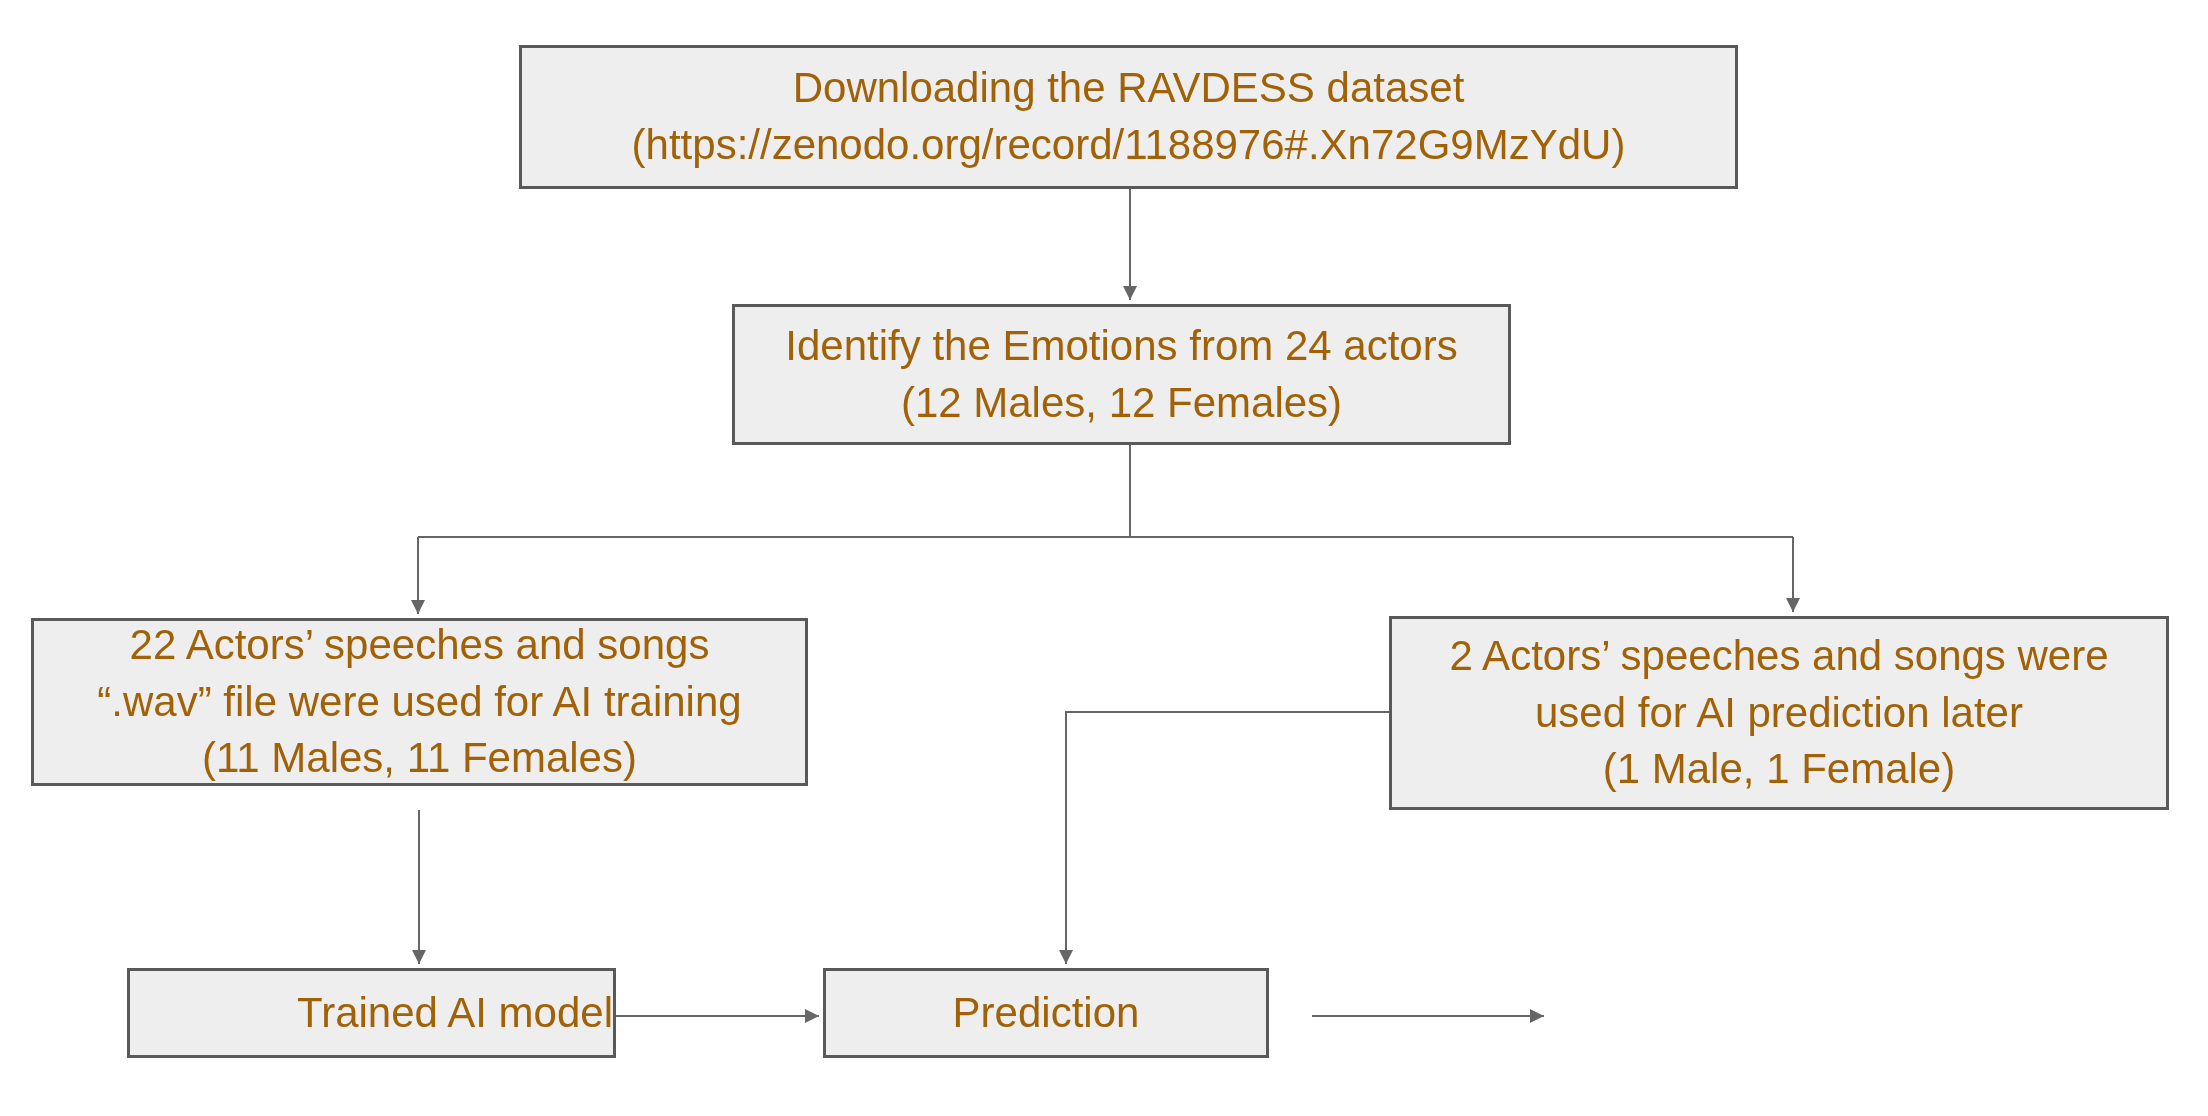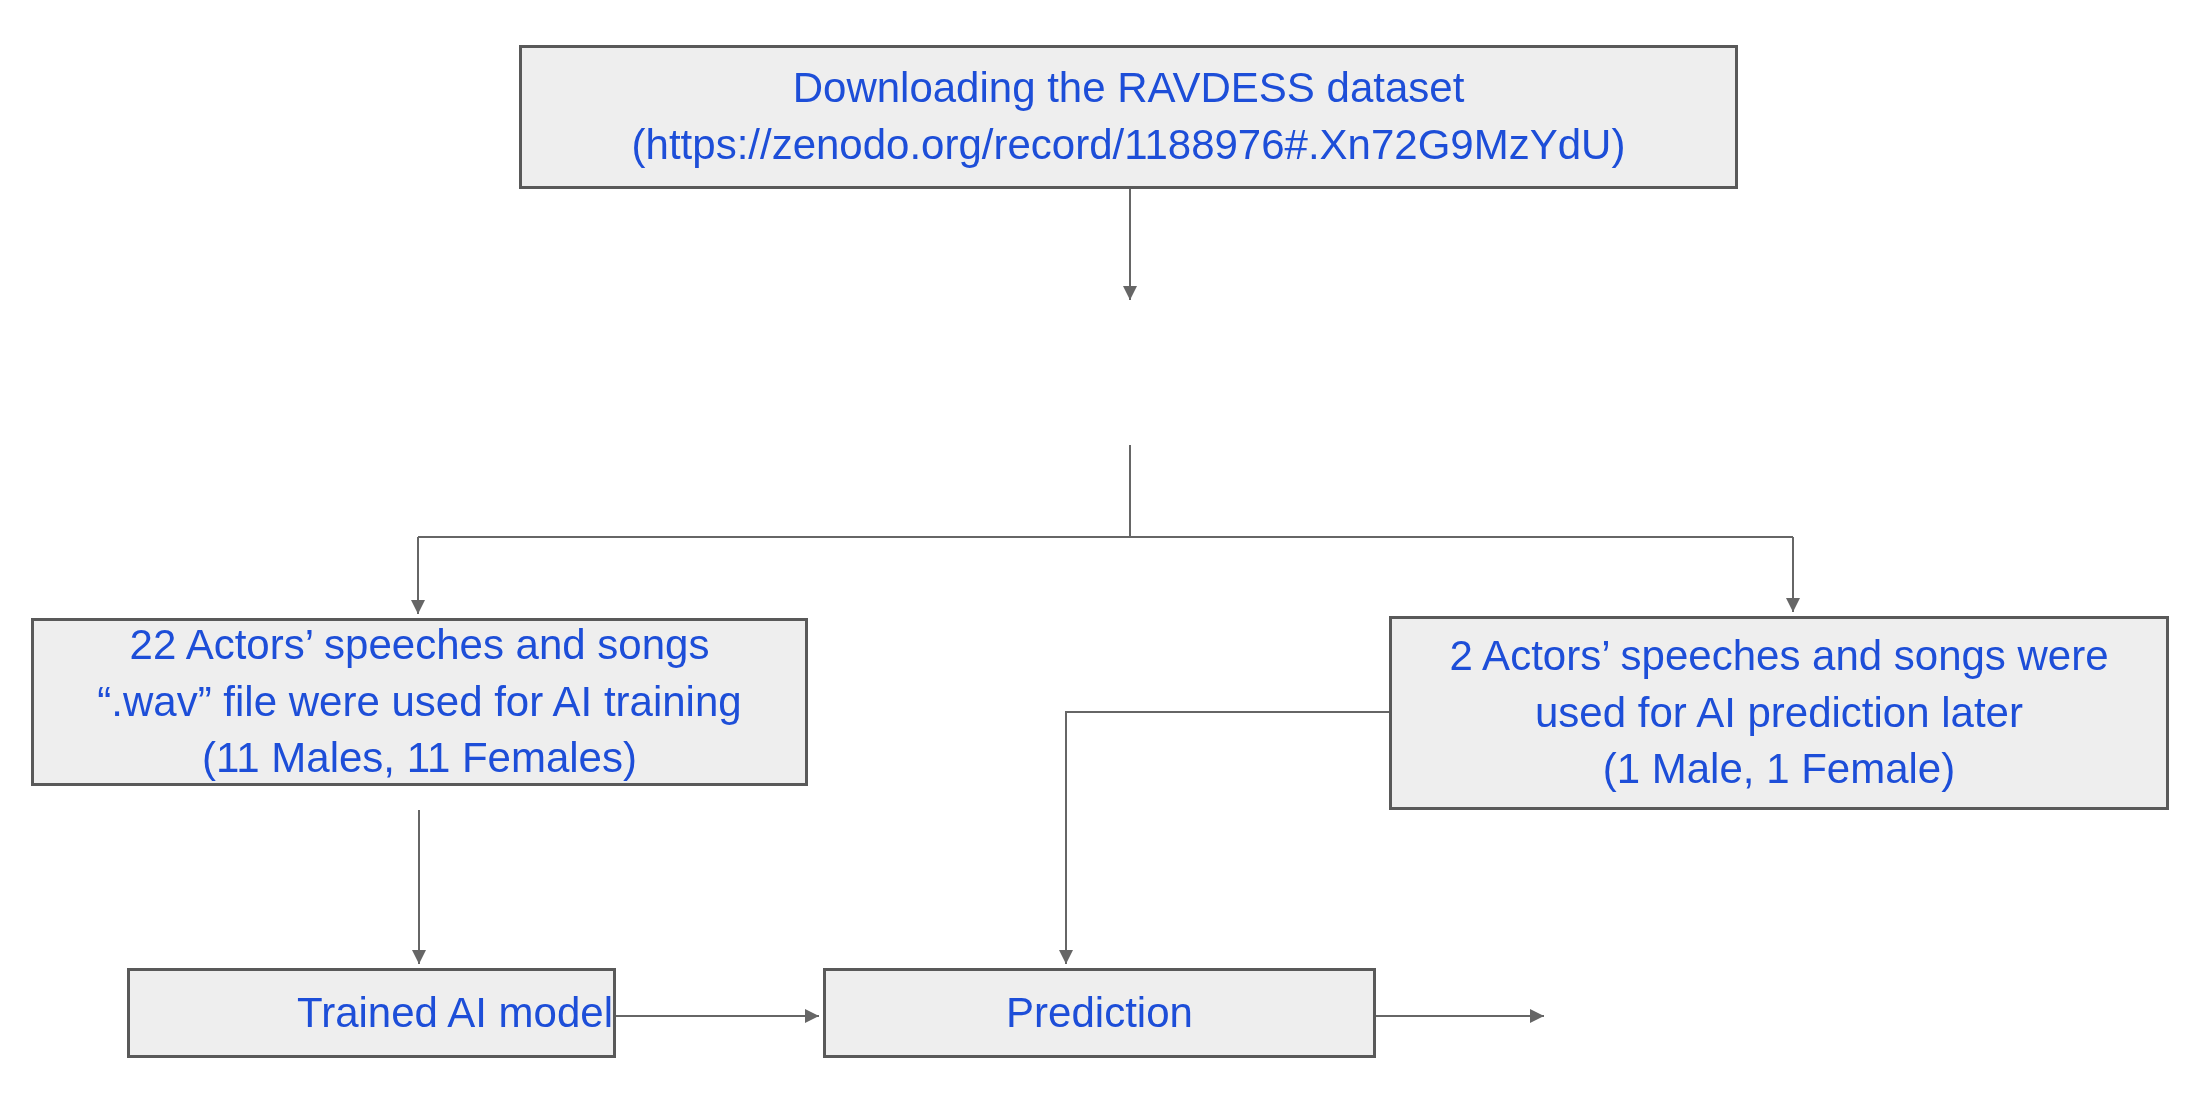--- a/index.html
+++ b/index.html
@@ -25,35 +25,35 @@
   .node {
     position: absolute;
     z-index: 2;
     box-sizing: border-box;
     background: #eeeeee;
     border: 3px solid #595959;
     display: flex;
     align-items: center;
     justify-content: center;
     text-align: center;
-    color: #1d4ed8;
+    color: #a16207;
     font-size: 42px;
     line-height: 1.35;
   }
   .node .label {
     white-space: pre-line;
     width: 100%;
   }
   
   #node-download        { left: 519px;  top: 45px;  width: 1219px; height: 144px; }
   #node-identify        { left: 732px;  top: 304px; width: 779px;  height: 141px; }
   #node-training-set    { left: 31px;   top: 618px; width: 777px;  height: 168px; }
   #node-prediction-set  { left: 1389px; top: 616px; width: 780px;  height: 194px; text-align: center; }
   #node-trained-model   { left: 127px;  top: 968px; width: 489px;  height: 90px; text-align: right; }
-  #node-prediction      { left: 823px;  top: 968px; width: 553px;  height: 90px; }
+  #node-prediction      { left: 823px;  top: 968px; width: 446px;  height: 90px; }
   #node-model-eval      { left: 1548px; top: 968px; width: 487px;  height: 90px; }
   .connector {
     stroke: #666666;
     stroke-width: 2;
     fill: none;
   }
 </style>
 </head>
 <body>
 
@@ -83,20 +83,24 @@
     <path class="connector" d="M 616 1016 L 819 1016" marker-end="url(#arrowhead)"></path>
 
     <path class="connector" d="M 1312 1016 L 1544 1016" marker-end="url(#arrowhead)"></path>
   </svg>
 
   <div class="node" id="node-download">
     <div class="label">Downloading the RAVDESS dataset
 (https://zenodo.org/record/1188976#.Xn72G9MzYdU)</div>
   </div>
 
+  <div class="node" id="node-identify">
+    <div class="label">Identify the Emotions from 24 actors
+(12 Males, 12 Females)</div>
+  </div>
 
   <div class="node" id="node-training-set">
     <div class="label">22 Actors’ speeches and songs
 “.wav” file were used for AI training
 (11 Males, 11 Females)</div>
   </div>
 
   <div class="node" id="node-prediction-set">
     <div class="label">2 Actors’ speeches and songs were
 used for AI prediction later

